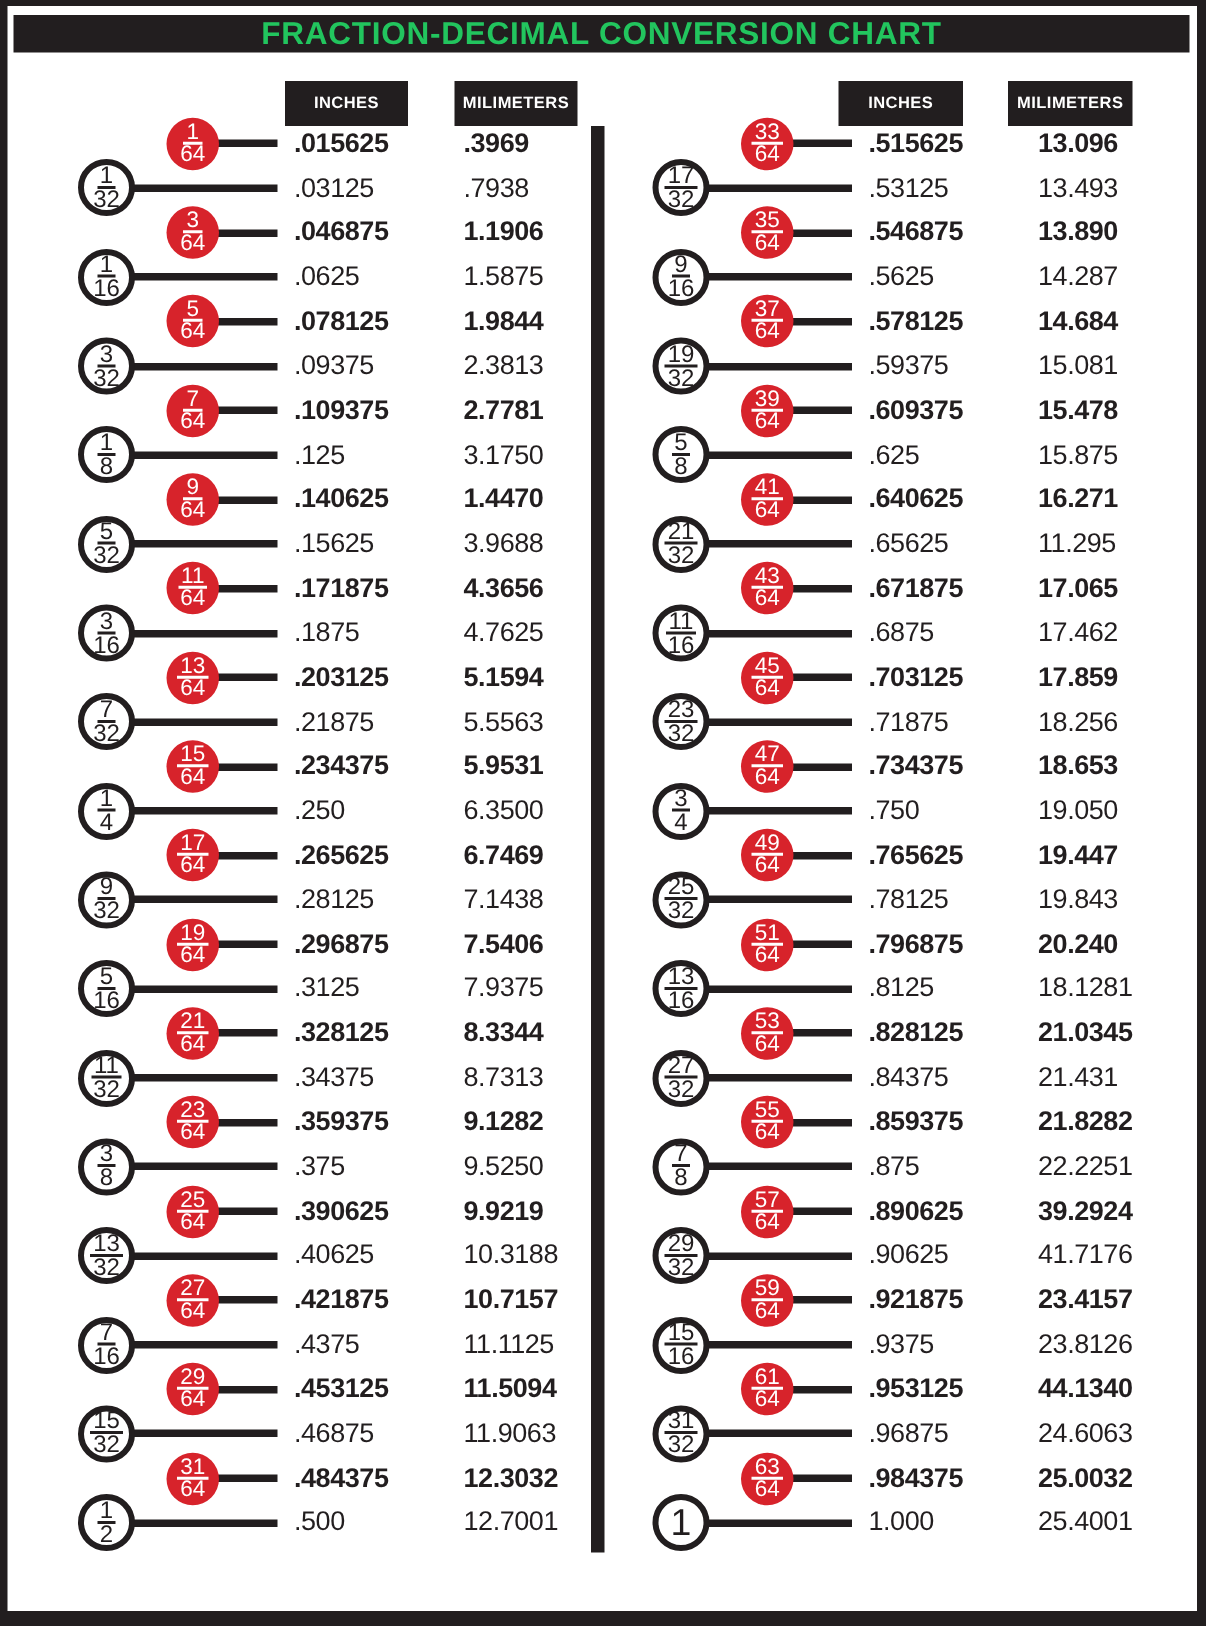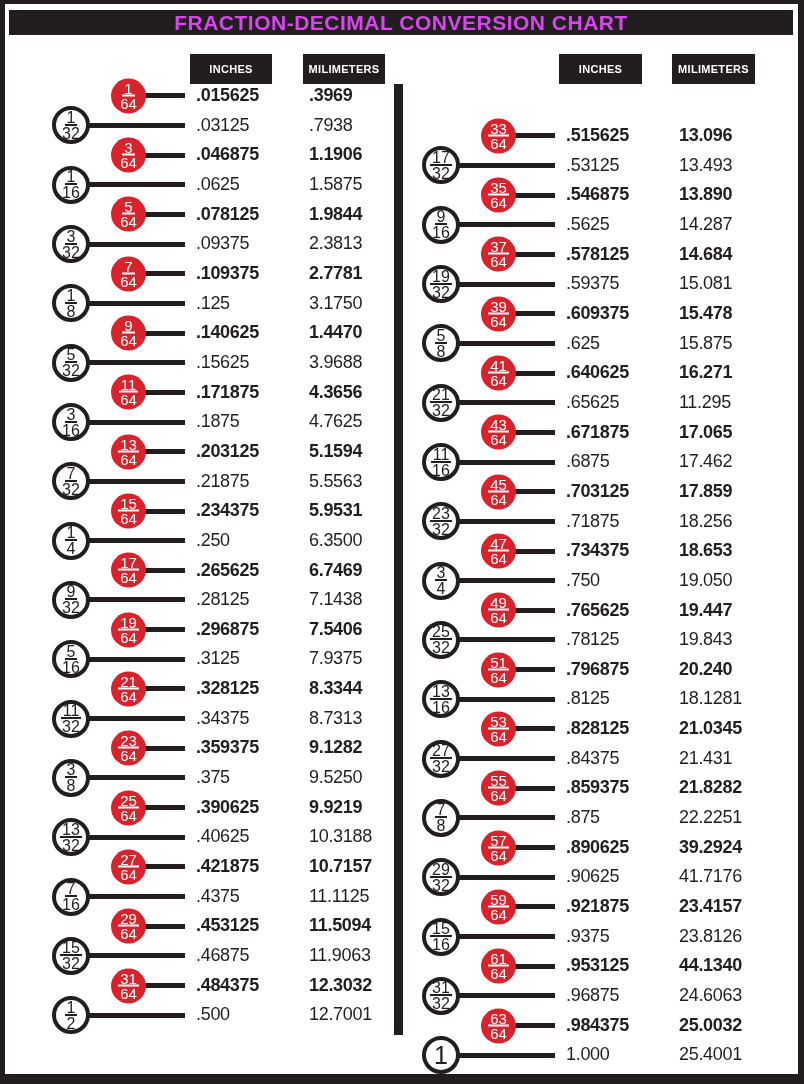--- a/index.html
+++ b/index.html
@@ -14,21 +14,21 @@
     background:#ffffff;
     border-style:solid;border-color:var(--ink);
     border-top-width:4px;border-left-width:5px;border-right-width:6px;border-bottom-width:10px;
     font-family:"Liberation Sans", sans-serif;
     color:var(--ink);
     overflow:hidden;
   }
   .title-bar{
     position:absolute;left:4px;top:6px;width:784px;height:25px;
     background:var(--ink);
-    color:#d946ef;
+    color:#22c55e;
     display:flex;align-items:center;justify-content:center;
     font-size:21px;font-weight:bold;letter-spacing:.5px;
     white-space:nowrap;
   }
   .col-header{
     position:absolute;top:50px;height:30px;
     background:var(--ink);color:#ffffff;
     display:flex;align-items:center;justify-content:center;
     font-size:11px;font-weight:bold;letter-spacing:.3px;
   }
@@ -37,21 +37,21 @@
   #hdr-in-r{left:554px;width:83px;}
   #hdr-mm-r{left:667px;width:83px;}
   .divider{
     position:absolute;left:389px;top:80px;width:9px;height:951px;
     background:var(--ink);
   }
   .col{
     position:absolute;top:77px;width:350px;
   }
   #col-left{left:35px;}
-  #col-right{left:405px;margin-top:40px;}
+  #col-right{left:418px;}
   .row{
     position:relative;
     height:29.66px;
   }
   .badge{
     position:absolute;top:50%;transform:translateY(-50%);
     border-radius:50%;
     display:flex;flex-direction:column;align-items:center;justify-content:center;
     z-index:2;
     line-height:13px;

